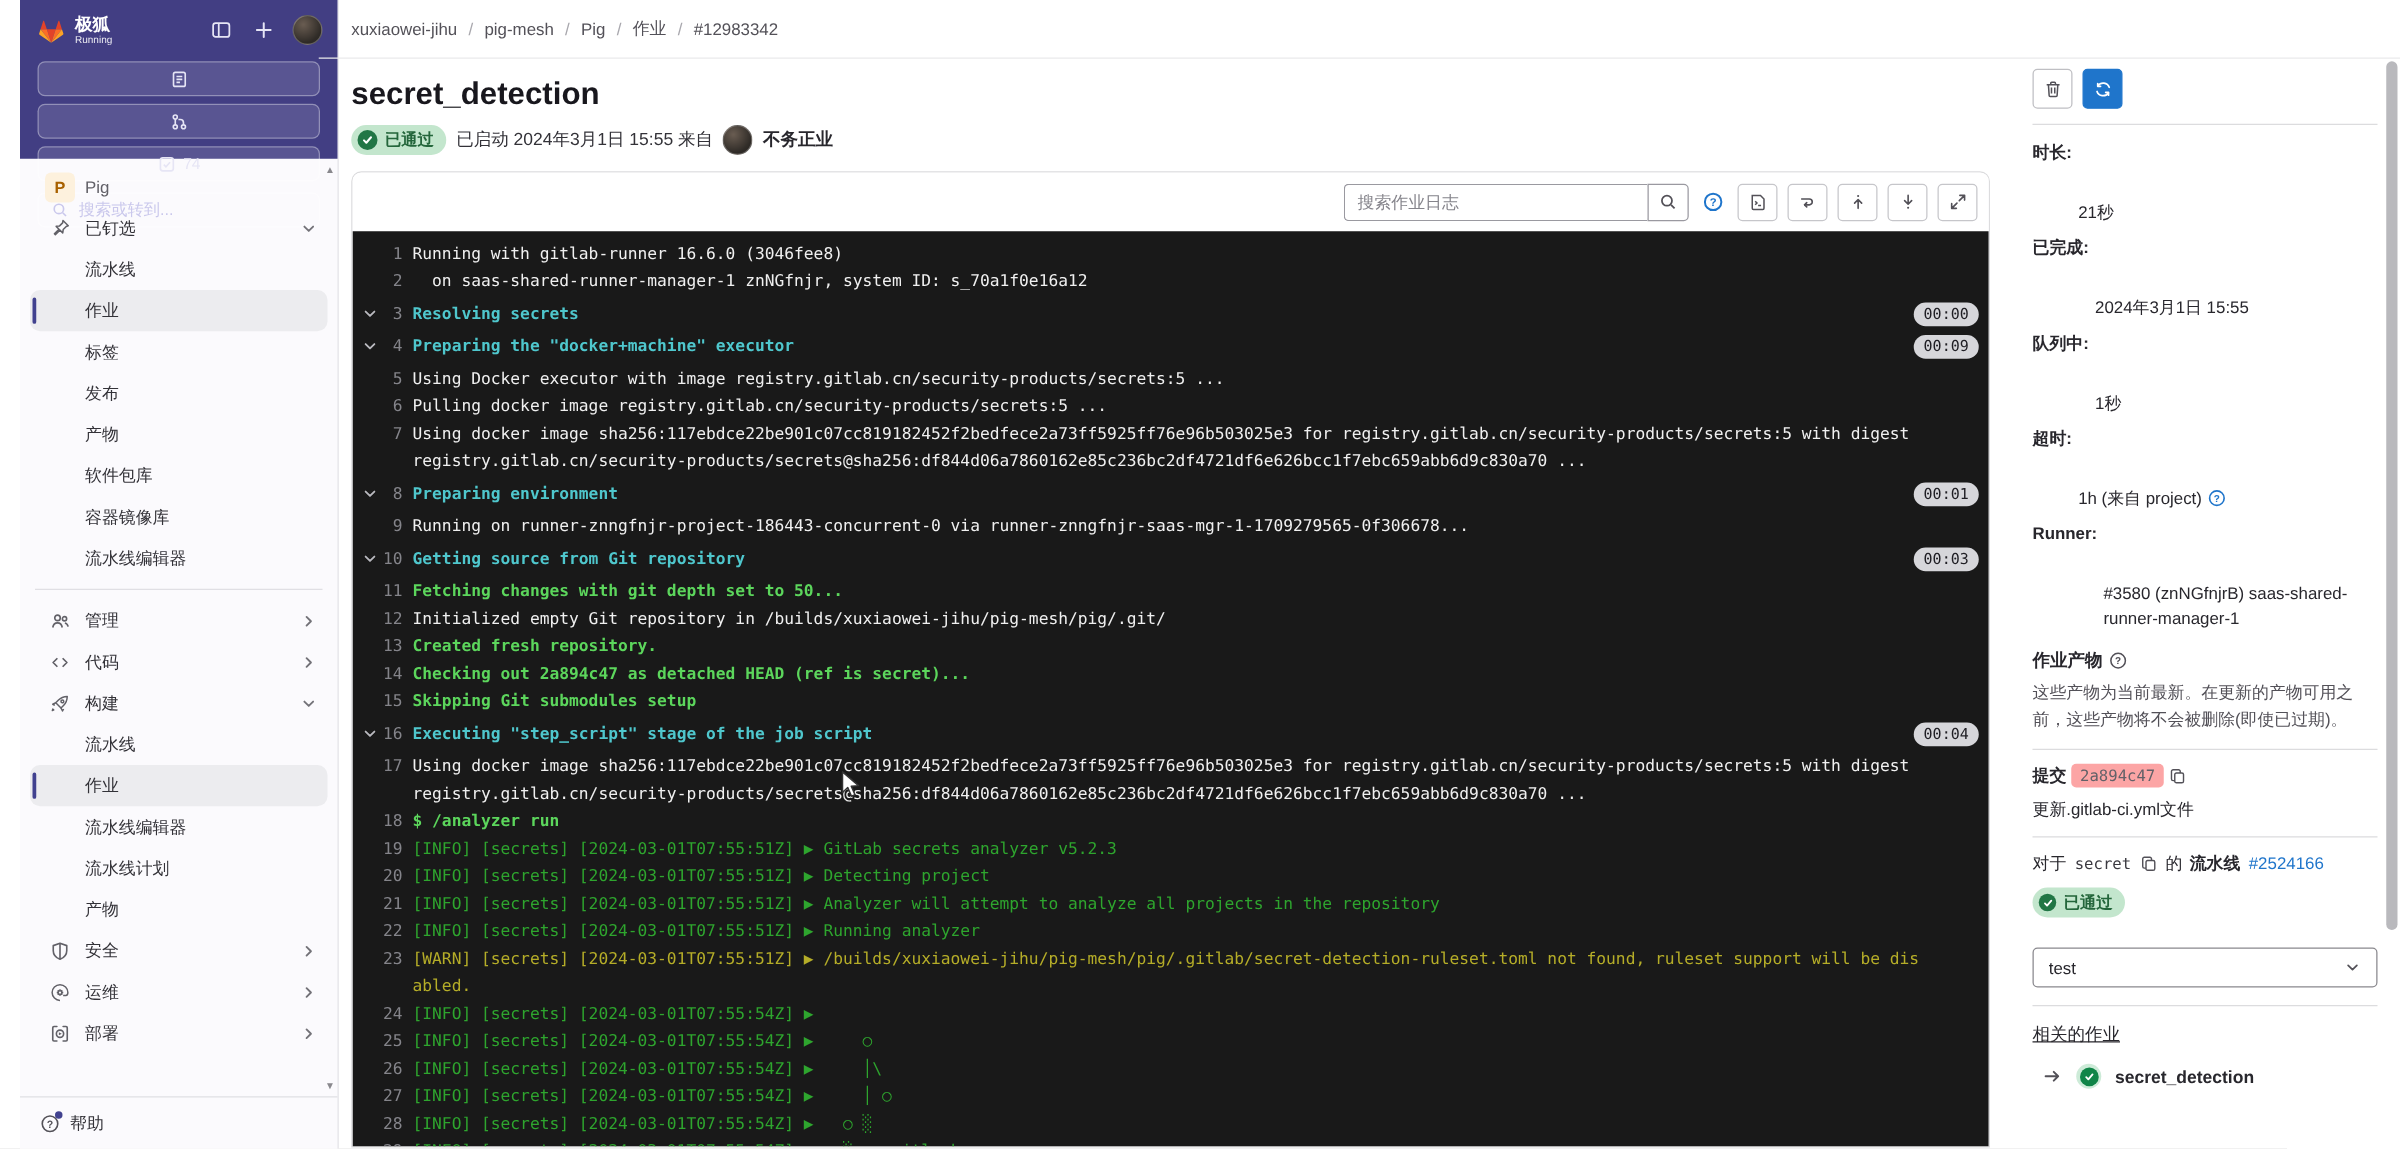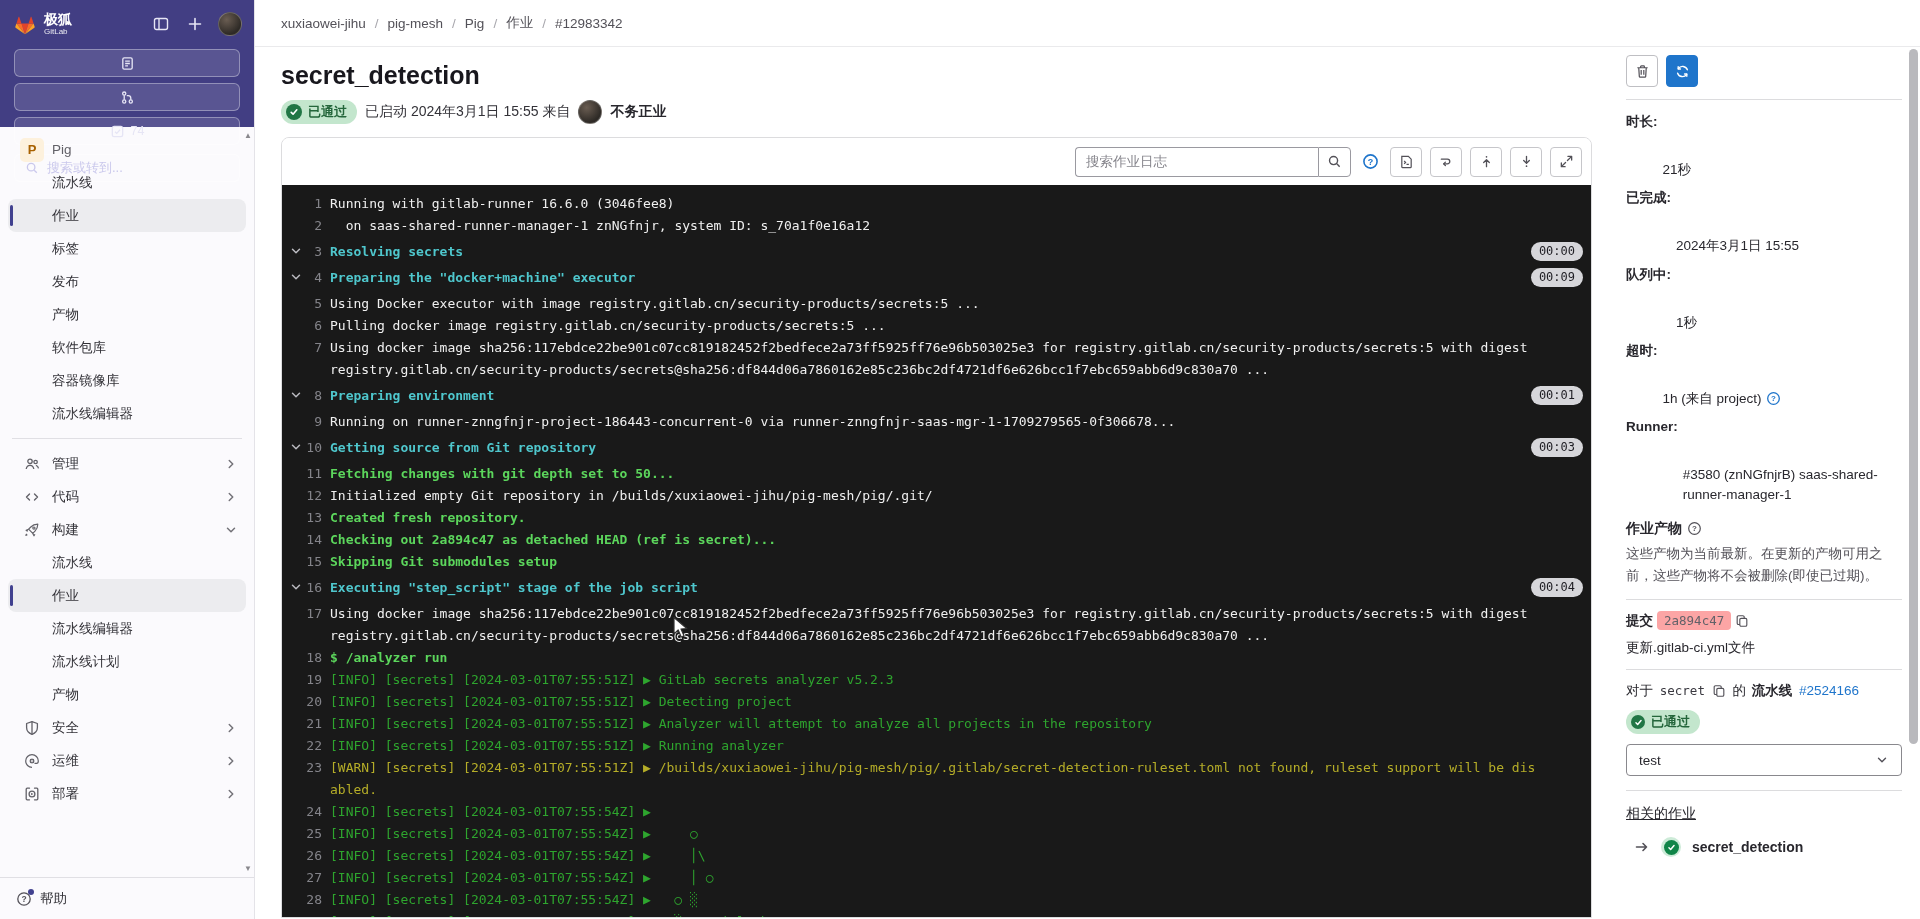--- a/index.html
+++ b/index.html
@@ -1,21 +1,21 @@
 <!DOCTYPE html>
 <html><head>
 <meta charset="utf-8">
 <style>
   * { margin:0; padding:0; box-sizing:border-box; }
   html,body { width:1920px; height:919px; overflow:hidden; background:#fff;
     font-family:"Liberation Sans","DejaVu Sans",sans-serif; color:#333238; }
   svg { display:block; }
 
   
-  #sidebar { position:absolute; left:0; top:0; width:255px; height:919px;
+  #sidebar { position:absolute; left:16px; top:0; width:255px; height:919px;
     background:#fbfafd; border-right:1px solid #e4e3e8; display:flex; flex-direction:column; }
   .sb-header { height:127px; background:#423e83; padding:9px 12px 0; flex:none; }
   .sb-row1 { display:flex; align-items:center; height:30px; }
   .logo-lock { display:flex; align-items:center; gap:6px; }
   .logo-txt { color:#fff; line-height:1; }
   .logo-cn { font-size:14px; font-weight:700; }
   .logo-en { font-size:8px; opacity:.9; margin-top:2px; }
   .sb-row1 .spacer { flex:1; }
   .hdr-ic { width:26px; height:26px; border-radius:6px; display:flex; align-items:center;
     justify-content:center; color:#e6e5f5; margin-left:8px; cursor:pointer; }
@@ -111,21 +111,21 @@
   .detail-row .val { flex:1;margin-top:48px; }
   .q-blue { color:#1f75cb; display:inline-block; vertical-align:-3px; margin-left:4px; }
   .q-gray { color:#535158; display:inline-block; vertical-align:-2px; margin-left:5px; }
   .sec-title { font-weight:700; font-size:14px; color:#28272d; display:flex; align-items:center; }
   .muted { color:#535158; line-height:1.65; margin-top:5px; }
   .chip { font-family:"DejaVu Sans Mono","Liberation Mono",monospace; font-size:12.5px;
     background:#fca5a5; color:#626168; border-radius:4px; padding:2px 7px; margin:0 4px; }
   .copy-ic { color:#535158; display:inline-block; vertical-align:-3px; cursor:pointer; }
   .mono { font-family:"DejaVu Sans Mono","Liberation Mono",monospace; font-size:12.5px; color:#3a3940; }
   .blue-link { color:#1f75cb; cursor:pointer; }
-  .stage-select { margin-top:10px; width:100%; height:32px; border:1px solid #89888d;
+  .stage-select { margin-top:24px; width:100%; height:32px; border:1px solid #89888d;
     border-radius:4px; background:#fff; display:flex; align-items:center; padding:0 12px;
     color:#28272d; cursor:pointer; }
   .stage-select .chev { margin-left:auto; color:#535158; display:flex; }
   .rel-title { font-size:14px; color:#28272d; margin:14px 0 14px;text-decoration:underline; }
   .rel-row { display:flex; align-items:center; gap:11px; padding-left:8px; cursor:pointer; }
   .rel-name { font-weight:700; color:#28272d; font-size:14px; }
   .halo { width:20px; height:20px; border-radius:50%; background:#cdebd8; display:flex;
     align-items:center; justify-content:center; flex:none; }
 
   
@@ -146,21 +146,21 @@
           <path fill="#e24329" d="M12 21.4 8.6 11h6.8z"></path>
           <path fill="#fc6d26" d="M12 21.4 8.6 11H3.8z"></path>
           <path fill="#fca326" d="M3.8 11 2.7 14.2c-.1.3 0 .7.3.9l9 6.3z"></path>
           <path fill="#e24329" d="M3.8 11h4.8L6.5 4.7c-.1-.3-.6-.3-.7 0z"></path>
           <path fill="#fc6d26" d="M12 21.4 15.4 11h4.8z"></path>
           <path fill="#fca326" d="M20.2 11l1.1 3.2c.1.3 0 .7-.3.9l-9 6.3z"></path>
           <path fill="#e24329" d="M20.2 11h-4.8l2.1-6.3c.1-.3.6-.3.7 0z"></path>
         </svg>
         <div class="logo-txt">
           <div class="logo-cn">极狐</div>
-          <div class="logo-en">GitLab</div>
+          <div class="logo-en">Running</div>
         </div>
       </div>
       <div class="spacer"></div>
       <div class="hdr-ic">
         <svg width="16" height="16" viewBox="0 0 16 16" fill="none" stroke="currentColor" stroke-width="1.4">
             <rect x="1.5" y="2.5" width="13" height="11" rx="2"></rect>
             <path d="M6 2.5v11"></path>
           </svg>
       </div>
       <div class="hdr-ic">
@@ -200,20 +200,33 @@
         </svg>
       <span>搜索或转到...</span>
     </div>
   </div>
 
   <div class="sb-nav">
     <span class="sb-scroll-arrow" style="top:4px">▲</span>
     <div class="nav-row">
       <span class="proj-avatar">P</span>
       <span class="proj-name">Pig</span>
+    </div>
+    <div class="nav-row">
+      <span class="ic">
+        <svg width="15" height="15" viewBox="0 0 16 16" fill="none" stroke="currentColor" stroke-width="1.3" stroke-linejoin="round">
+            <path d="M10 1.5l4.5 4.5-1.7.6-2.6 2.6-.4 2.9-2.4-2.4-3.9 3.9-.8-.8 3.9-3.9-2.4-2.4 2.9-.4 2.6-2.6z"></path>
+          </svg>
+      </span>
+      <span>已钉选</span>
+      <span class="chev">
+        <svg width="14" height="14" viewBox="0 0 16 16" fill="none" stroke="currentColor" stroke-width="1.7" stroke-linecap="round" stroke-linejoin="round">
+            <path d="M4 6l4 4 4-4"></path>
+          </svg>
+      </span>
     </div>
     <div id="pinned-list">
         <div class="nav-row child">
           <span>流水线</span>
         </div>
         <div class="nav-row child active">
           <span>作业</span>
         </div>
         <div class="nav-row child">
           <span>标签</span>

